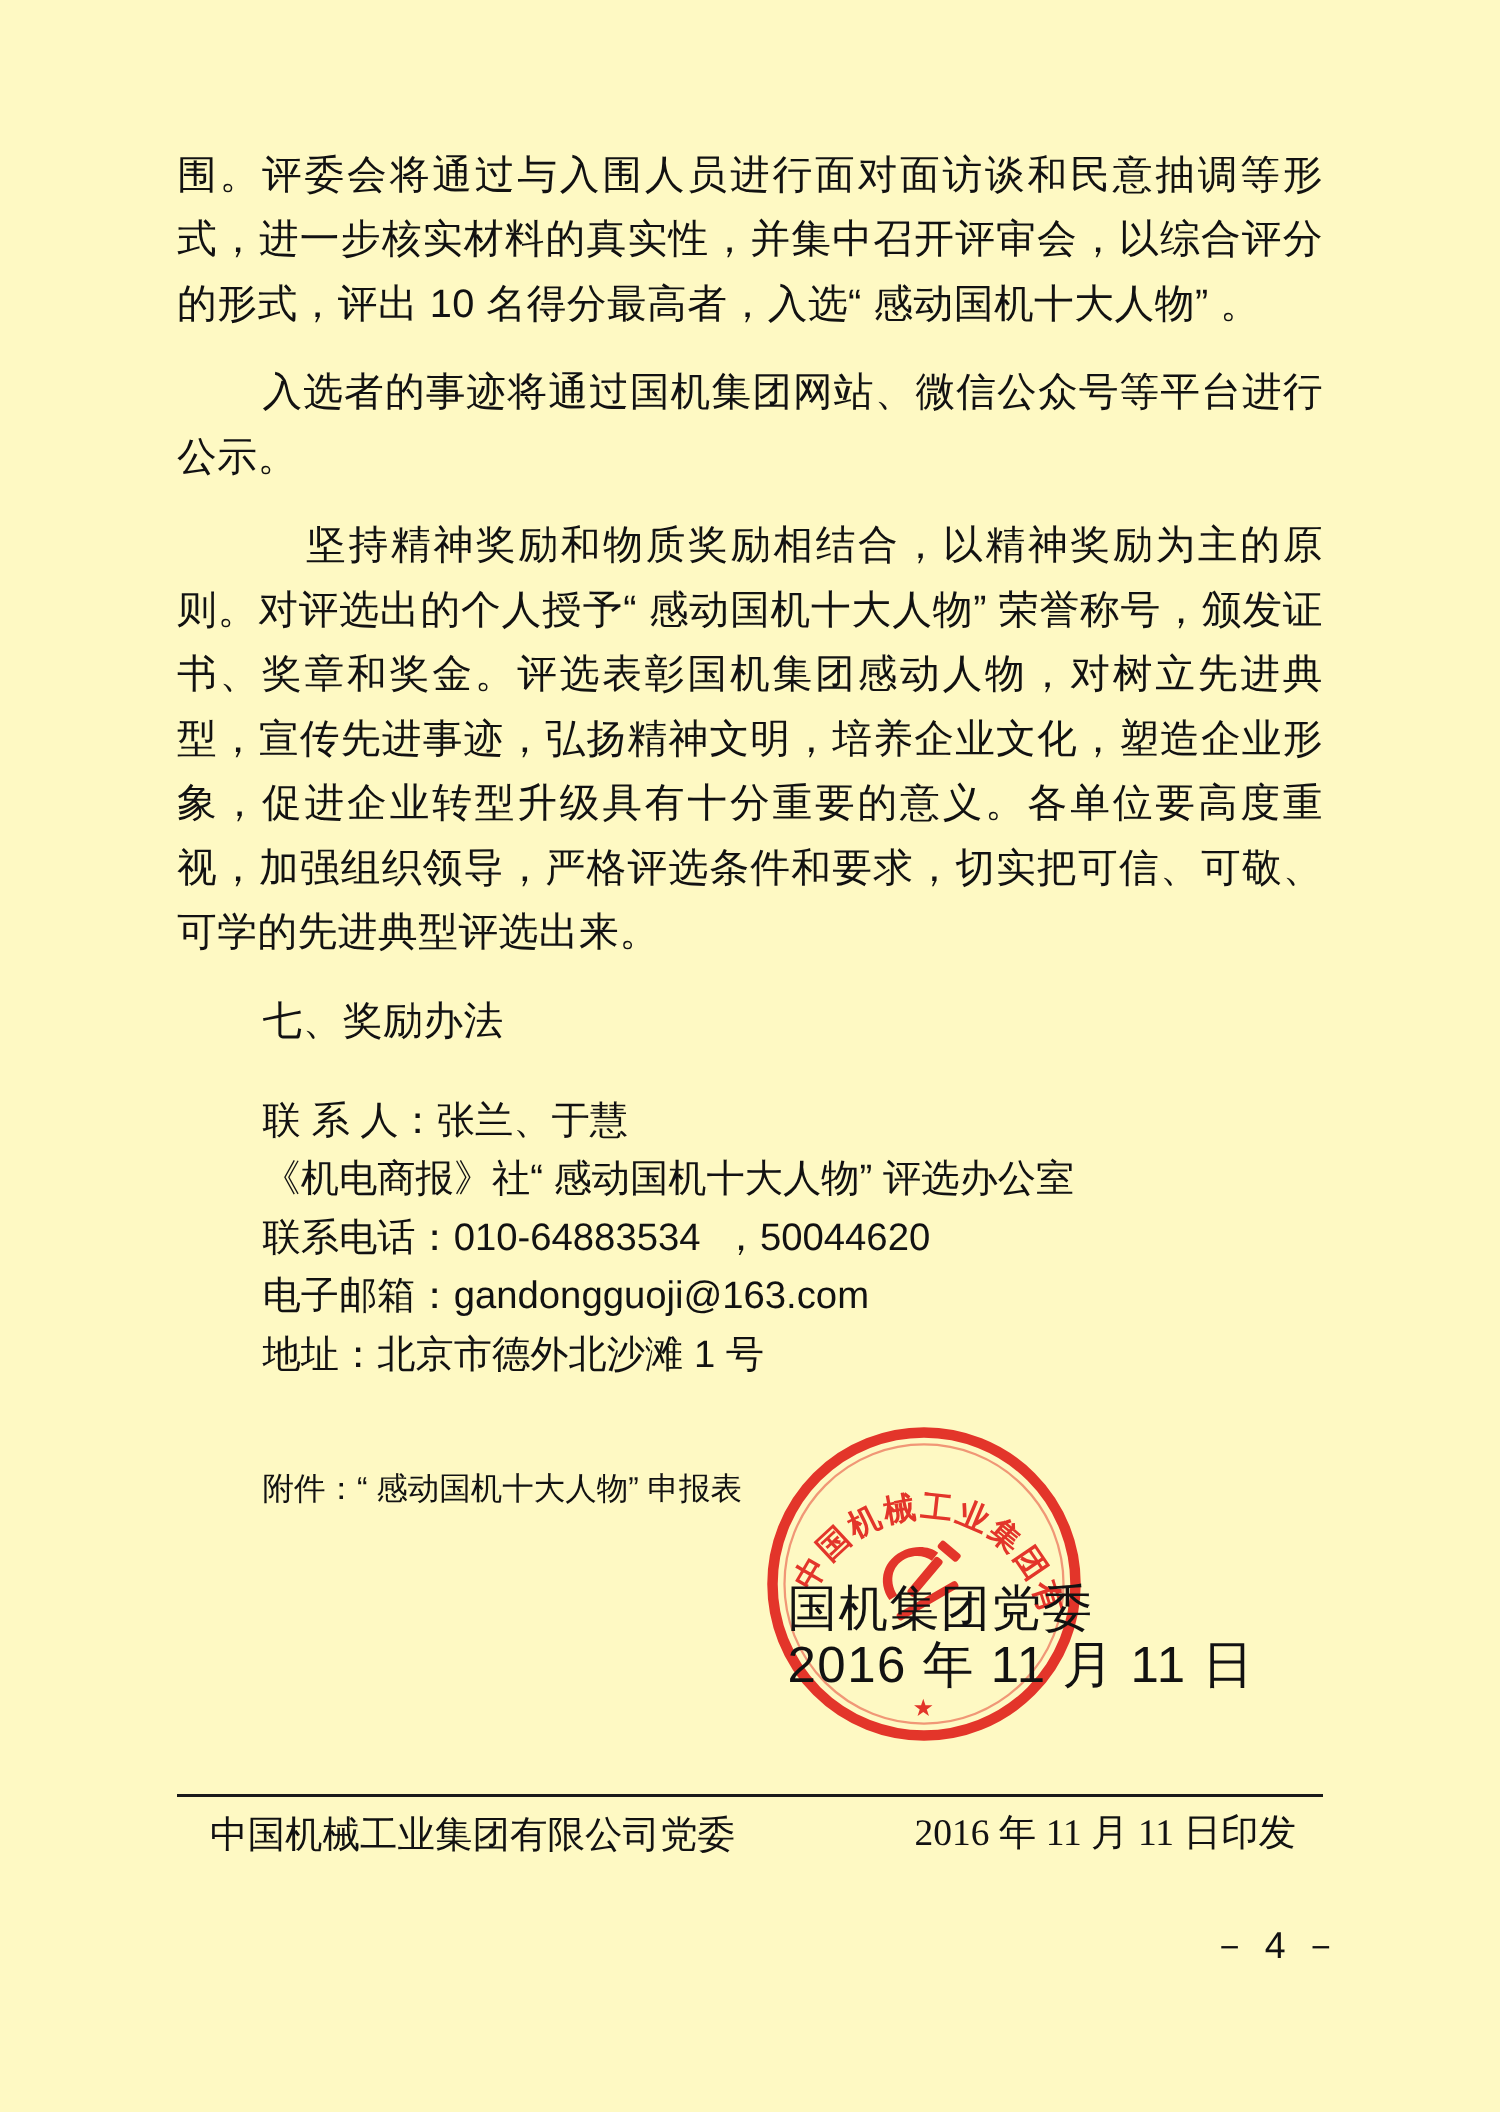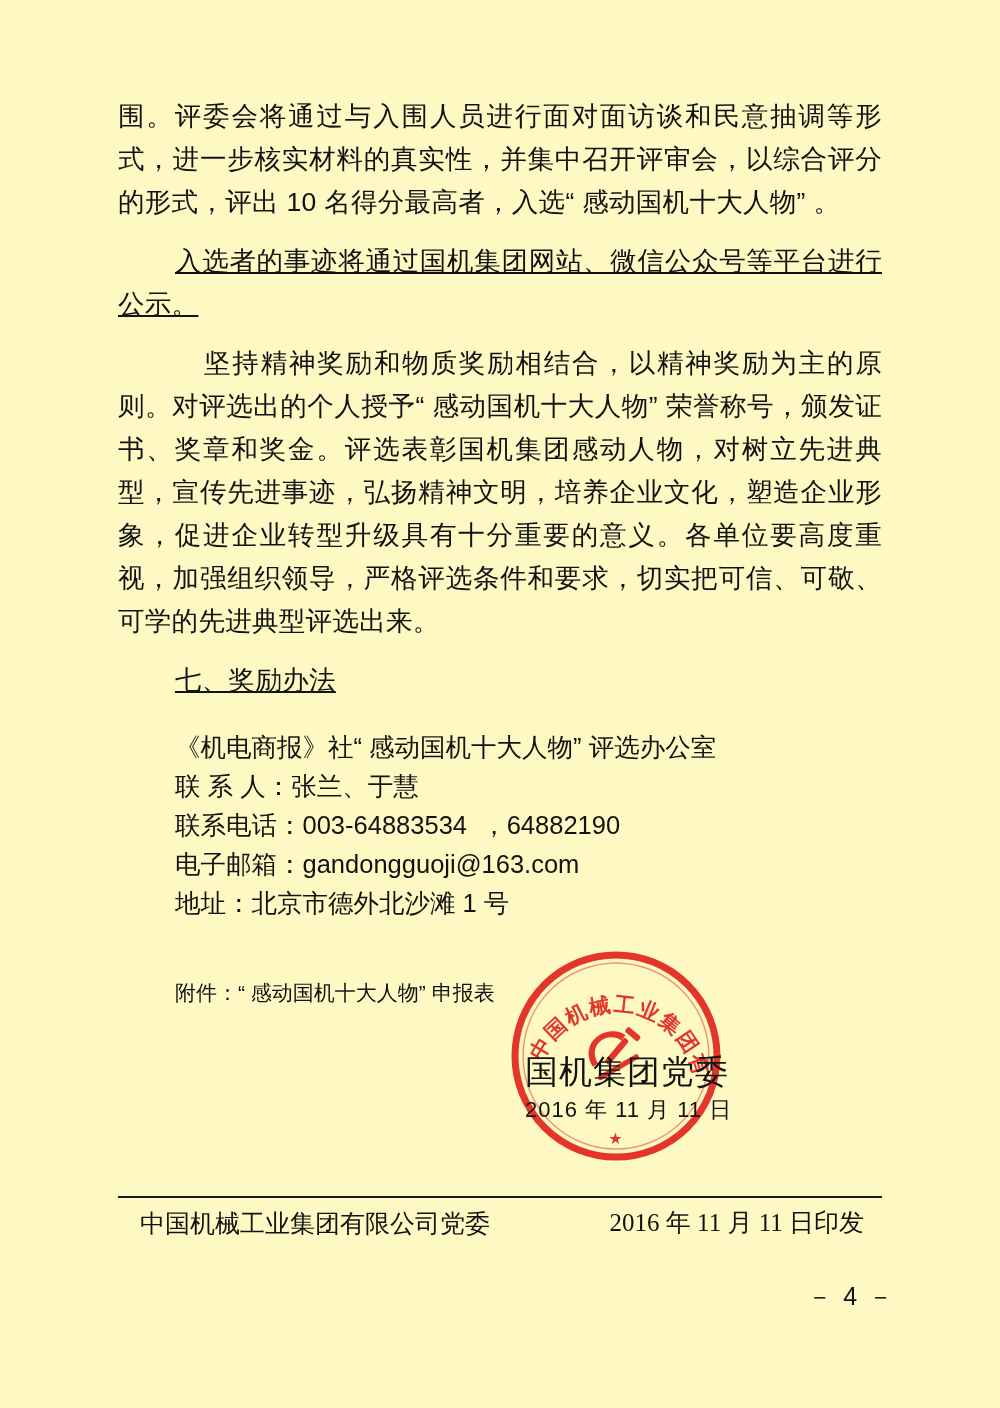--- a/index.html
+++ b/index.html
@@ -27,21 +27,20 @@
     font-size: 26.5px;
     line-height: 43px;
     color: #121212;
     letter-spacing: 0.3px;
     text-align: justify;
     margin: 0 0 2px 0;
     font-family: "Liberation Sans", sans-serif;
   }
   .indent2 {
     text-indent: 57px;
-    text-decoration: underline;
   }
   .indent3 {
     text-indent: 86px;
   }
   .gap-small { margin-top: 16px; }
 
   .contact-block {
     margin-top: 26px;
   }
   .contact-line {
@@ -82,21 +81,21 @@
     top: 120px;
     font-size: 33px;
     line-height: 44px;
     color: #121212;
     letter-spacing: 1px;
   }
   .sign-date {
     position: absolute;
     left: 525px;
     top: 158px;
-    font-size: 22px;
+    font-size: 34px;
     line-height: 44px;
     color: #121212;
     letter-spacing: 1px;
   }
 
   .footer-rule {
     position: absolute;
     left: 118px;
     top: 1196px;
     width: 764px;
@@ -135,23 +134,23 @@
 
     <p class="para">围。评委会将通过与入围人员进行面对面访谈和民意抽调等形式，进一步核实材料的真实性，并集中召开评审会，以综合评分的形式，评出 10 名得分最高者，入选“ 感动国机十大人物” 。</p>
 
     <p class="para indent2 gap-small">入选者的事迹将通过国机集团网站、微信公众号等平台进行公示。</p>
 
     <p class="para indent3 gap-small">坚持精神奖励和物质奖励相结合，以精神奖励为主的原则。对评选出的个人授予“ 感动国机十大人物” 荣誉称号，颁发证书、奖章和奖金。评选表彰国机集团感动人物，对树立先进典型，宣传先进事迹，弘扬精神文明，培养企业文化，塑造企业形象，促进企业转型升级具有十分重要的意义。各单位要高度重视，加强组织领导，严格评选条件和要求，切实把可信、可敬、可学的先进典型评选出来。</p>
 
     <p class="para indent2 gap-small">七、奖励办法</p>
 
     <div class="contact-block">
+      <p class="contact-line">联 系 人：张兰、于慧</p>
       <p class="contact-line">《机电商报》社“ 感动国机十大人物” 评选办公室</p>
-      <p class="contact-line">联 系 人：张兰、于慧</p>
-      <p class="contact-line">联系电话：003-64883534  ，64882190</p>
+      <p class="contact-line">联系电话：010-64883534  ，50044620</p>
       <p class="contact-line">电子邮箱：gandongguoji@163.com</p>
       <p class="contact-line">地址：北京市德外北沙滩 1 号</p>
     </div>
 
     <div class="attachment">附件：“ 感动国机十大人物” 申报表</div>
   </div>
 
   <div class="sign-area">
     <div class="seal">
       <svg width="216" height="216" viewBox="0 0 216 216" xmlns="http://www.w3.org/2000/svg">

